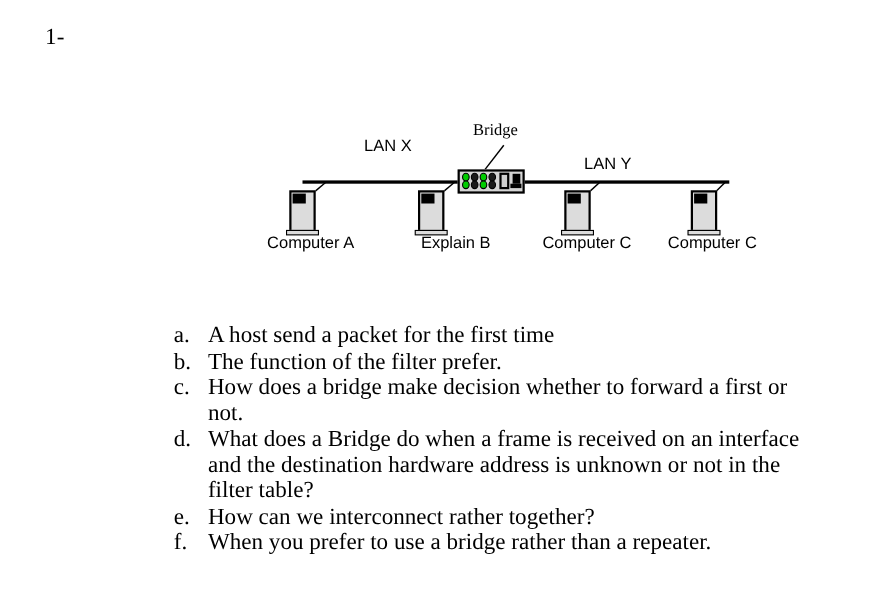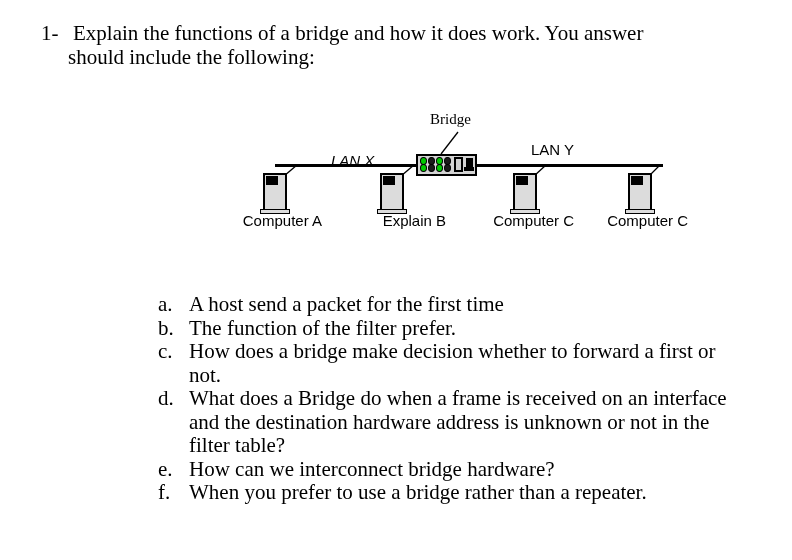--- a/index.html
+++ b/index.html
@@ -21,21 +21,21 @@
     font-size:21px;line-height:23.5px;
     text-indent:5px;
   }
   
   .diagram-label{
     position:absolute;
     font-family:"Liberation Sans", sans-serif;
     font-size:15px;line-height:17px;
     white-space:nowrap;
   }
-  .lan-x{left:331px;top:152px;font-style:italic;}
+  .lan-x{left:331px;top:124px;}
   .lan-y{left:531px;top:141px;}
   .bridge-lbl{left:430px;top:111px;font-family:Liberation Serif, serif;}
   .bus-line{
     position:absolute;left:275px;top:164px;width:388px;height:3px;
     background:#000;
   }
   svg.connectors{
     position:absolute;left:0;top:0;width:792px;height:560px;
   }
   .bridge-box{
@@ -81,21 +81,20 @@
     font-size:21px;line-height:23.5px;
   }
   .q-list li{display:grid;grid-template-columns:31px 557px;}
 </style>
 </head>
 <body>
 
 <div class="page">
 
   <span class="q-num">1-</span>
-  <div class="q-text">Explain the functions of a bridge and how it does work. You answer should include the following:</div>
 
   <div class="bus-line"></div>
 
   <svg class="connectors" viewBox="0 0 792 560" xmlns="http://www.w3.org/2000/svg">
     <line x1="441" y1="154" x2="458" y2="132" stroke="#000" stroke-width="1.3"></line>
     <line x1="284" y1="176" x2="297" y2="165" stroke="#000" stroke-width="1.3"></line>
     <line x1="401" y1="176" x2="414" y2="165" stroke="#000" stroke-width="1.3"></line>
     <line x1="534" y1="176" x2="546" y2="165" stroke="#000" stroke-width="1.3"></line>
     <line x1="649" y1="176" x2="660" y2="165" stroke="#000" stroke-width="1.3"></line>
   </svg>
@@ -148,21 +147,21 @@
     <li>
       <span class="li-letter">c.</span>
       <span class="li-text">How does a bridge make decision whether to forward a first or not.</span>
     </li>
     <li>
       <span class="li-letter">d.</span>
       <span class="li-text">What does a Bridge do when a frame is received on an interface and the destination hardware address is unknown or not in the filter table?</span>
     </li>
     <li>
       <span class="li-letter">e.</span>
-      <span class="li-text">How can we interconnect bridge hardware?</span>
+      <span class="li-text">How can we interconnect rather together?</span>
     </li>
     <li>
       <span class="li-letter">f.</span>
       <span class="li-text">When you prefer to use a bridge rather than a repeater.</span>
     </li>
   </ol>
 
 </div>
 
 </body></html>

